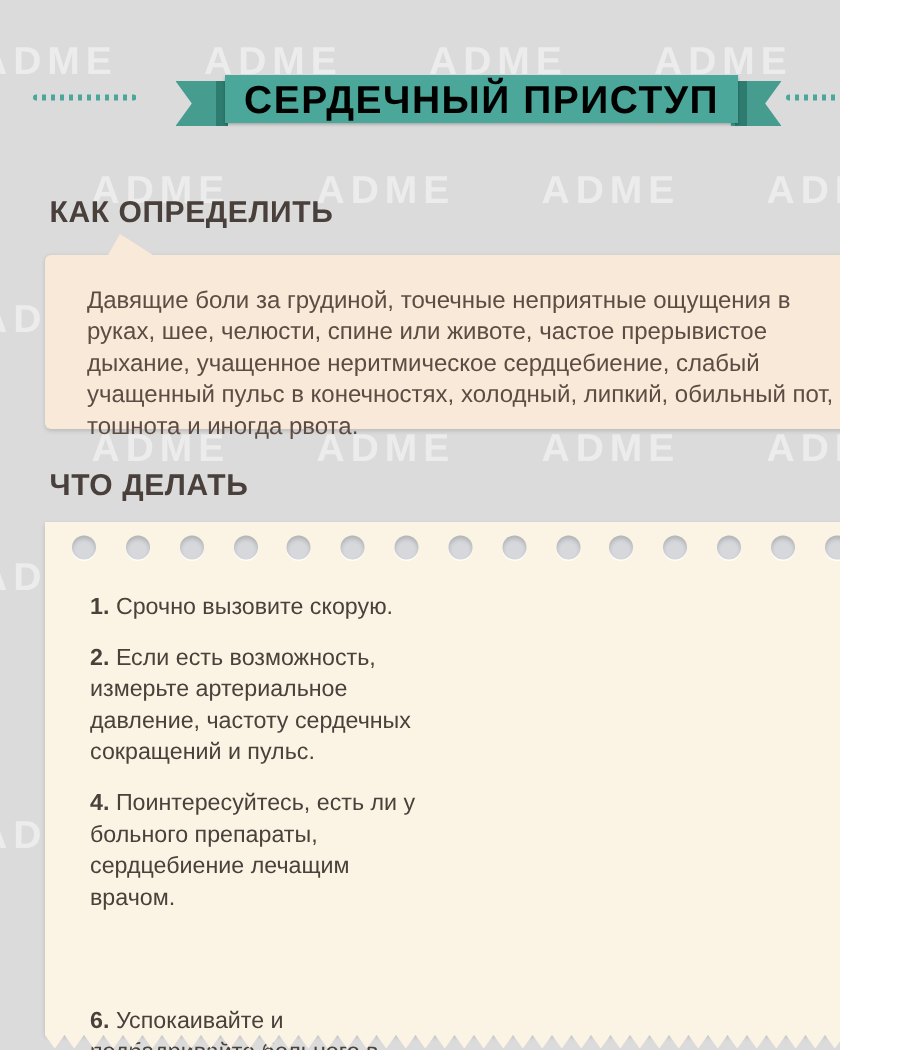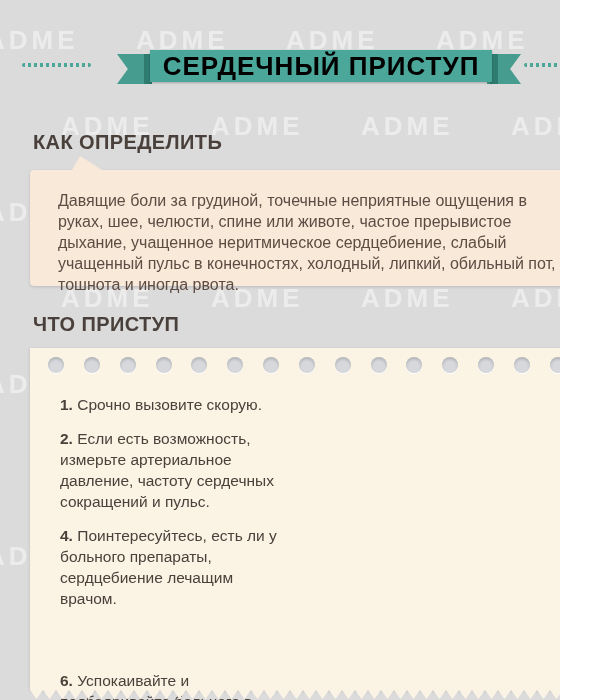--- a/index.html
+++ b/index.html
@@ -109,21 +109,21 @@
     <span class="ribbon-title">СЕРДЕЧНЫЙ ПРИСТУП</span>
   </div>
 
   <div class="sec-heading h-identify">КАК ОПРЕДЕЛИТЬ</div>
 
   <div class="bubble">
     <div class="bubble-tail"></div>
     <div class="bubble-text">Давящие боли за грудиной, точечные неприятные ощущения в руках, шее, челюсти, спине или животе, частое прерывистое дыхание, учащенное неритмическое сердцебиение, слабый учащенный пульс в конечностях, холодный, липкий, обильный пот, тошнота и иногда рвота.</div>
   </div>
 
-  <div class="sec-heading h-actions">ЧТО ПРИСТУП</div>
+  <div class="sec-heading h-actions">ЧТО ДЕЛАТЬ</div>
 
   <div class="notepad">
     <div class="holes">
         <div class="hole"></div>
         <div class="hole"></div>
         <div class="hole"></div>
         <div class="hole"></div>
         <div class="hole"></div>
         <div class="hole"></div>
         <div class="hole"></div>

